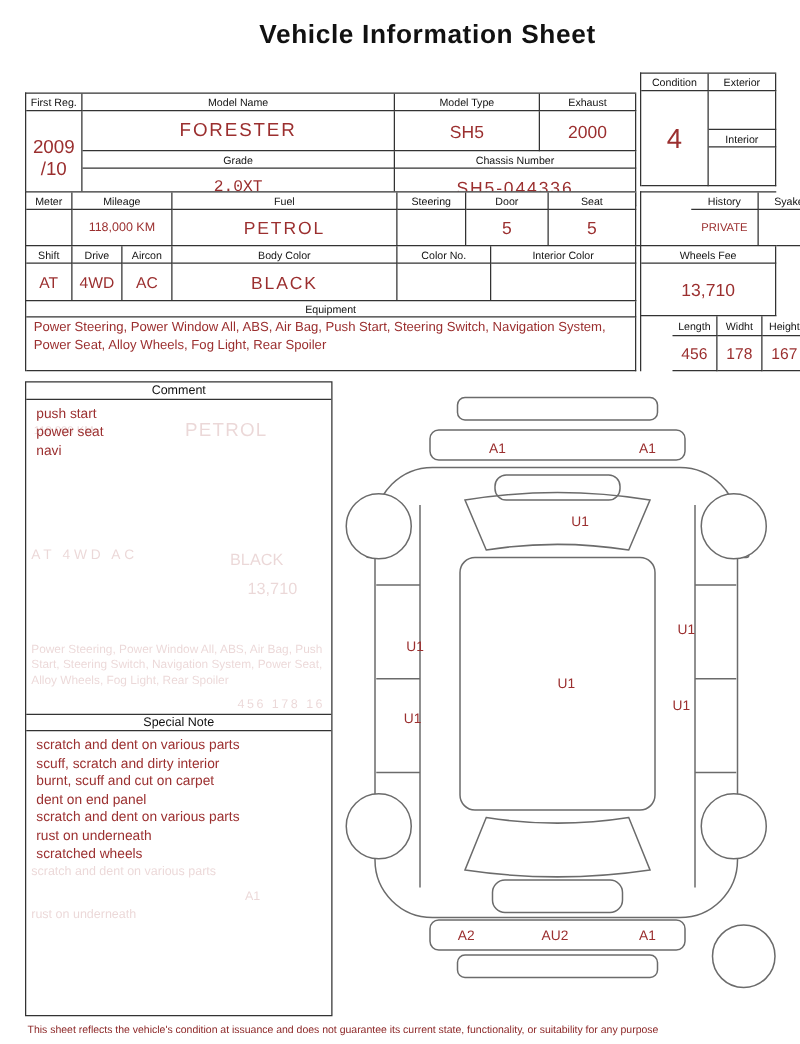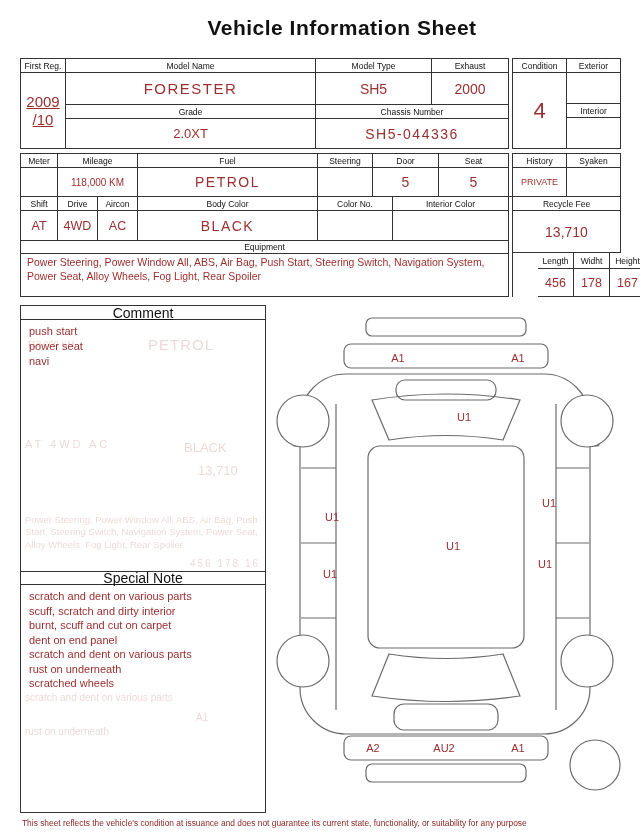--- a/index.html
+++ b/index.html
@@ -6,27 +6,27 @@
   * { margin:0; padding:0; box-sizing:border-box; }
   body { background:#fff; font-family:"Liberation Sans", sans-serif; }
   .sheet { position:relative; width:640px; height:835px; background:#fff; overflow:hidden; }
   .title { position:absolute; top:16px; left:0; width:100%; text-align:center;
            font-size:21px; font-weight:bold; color:var(--ink); letter-spacing:.5px;padding-left:44px; }
   .tbl { position:absolute; display:grid; border-top:1px solid var(--bd); border-left:1px solid var(--bd); background:#fff; }
   .tbl > div { border-right:1px solid var(--bd); border-bottom:1px solid var(--bd);
                display:flex; align-items:center; justify-content:center; overflow:hidden; }
   .lbl { font-size:8.5px; color:var(--ink); }
   .val { color:var(--mr); }
-  .f22{font-size:22px;} .f15{font-size:15px;} .f14{font-size:14px;} .f13{font-size:13px;}
+  .f22{font-size:22px;} .f15{font-size:15px;} .f14{font-size:14px;} .f13{font-size:13px;font-family:Liberation Mono, monospace;}
   .f12{font-size:12.5px;} .f10{font-size:10px;} .f9{font-size:9px;}
   .ls1{letter-spacing:1.5px;}
   .col{flex-direction:column; line-height:1.15;}
   .txt{display:block !important; text-align:left; padding:2px 6px; font-size:10.5px; line-height:1.3; color:var(--mr);}
   .panel { position:absolute; left:20px; top:305px; width:246px; height:508px; border:1px solid var(--bd); background:#fff; }
-  .panel-hdr { height:14px; border-bottom:1px solid var(--bd); display:flex; align-items:center; justify-content:center; font-size:14px; color:var(--ink);text-decoration:underline; }
+  .panel-hdr { height:14px; border-bottom:1px solid var(--bd); display:flex; align-items:center; justify-content:center; font-size:10px; color:var(--ink); }
   .panel-hdr.mid { border-top:1px solid var(--bd); }
   .comment-body { height:251px; padding:4px 8px; color:var(--mr); font-size:11px; line-height:1.35; }
   .note-body { padding:4px 8px; color:var(--mr); font-size:11px; line-height:1.32; }
   .diagram { position:absolute; left:268px; top:306px; width:364px; height:506px; }
   .diagram svg text { fill:var(--mr); font-size:11px; font-family:"Liberation Sans", sans-serif; text-anchor:middle; }
   .footer { position:absolute; left:22px; top:818px; width:606px; font-size:8.4px; color:#8c2626; }
   .ghost { position:absolute; color:#a04040; opacity:.2; white-space:nowrap; pointer-events:none; }
   .g0{left:148px;top:336px;font-size:15px;letter-spacing:1px;}
   .g1{left:27px;top:339px;font-size:9px;}
   .g2{left:25px;top:438px;font-size:11px;letter-spacing:3px;}
@@ -38,27 +38,27 @@
   .g8{left:25px;top:692px;font-size:10px;}
   .g9{left:25px;top:726px;font-size:10px;}
 </style>
 </head>
 <body>
 
 <div class="sheet">
 
   <div class="title">Vehicle Information Sheet</div>
 
-  <div class="tbl" style="left:20px; top:58px; width:489px; height:91px;
+  <div class="tbl" style="left:20px; top:74px; width:489px; height:91px;
               grid-template-columns:45px 250px 116px 77px; grid-template-rows:14px 32px 14px 30px;">
     <div class="lbl" style="grid-area:1/1/2/2;">First Reg.</div>
     <div class="lbl" style="grid-area:1/2/2/3;">Model Name</div>
     <div class="lbl" style="grid-area:1/3/2/4;">Model Type</div>
     <div class="lbl" style="grid-area:1/4/2/5;">Exhaust</div>
-    <div class="val col f15" style="grid-area:2/1/5/2;text-decoration:underline;">
+    <div class="val col f15" style="grid-area:2/1/5/2;">
       <span>2009</span>
       <span>/10</span>
     </div>
     <div class="val f15 ls1" style="grid-area:2/2/3/3;">FORESTER</div>
     <div class="val f14" style="grid-area:2/3/3/4;">SH5</div>
     <div class="val f14" style="grid-area:2/4/3/5;">2000</div>
     <div class="lbl" style="grid-area:3/2/4/3;">Grade</div>
     <div class="lbl" style="grid-area:3/3/4/5;">Chassis Number</div>
     <div class="val f13" style="grid-area:4/2/5/3;">2.0XT</div>
     <div class="val f14 ls1" style="grid-area:4/3/5/5;">SH5-044336</div>
@@ -84,21 +84,21 @@
     <div class="lbl">Seat</div>
     <div class="val f10"></div>
     <div class="val f10">118,000 KM</div>
     <div class="val f14 ls1">PETROL</div>
     <div class="val f10"></div>
     <div class="val f14">5</div>
     <div class="val f14">5</div>
   </div>
 
   <div class="tbl" style="left:512px; top:153px; width:109px; height:44px;
-              grid-template-columns:54px 54px; grid-template-rows:14px 29px;">
+              grid-template-columns:54px 54px; grid-template-rows:14px 29px;padding-left:40px;">
     <div class="lbl">History</div>
     <div class="lbl">Syaken</div>
     <div class="val f9">PRIVATE</div>
     <div class="val f9"></div>
   </div>
 
   <div class="tbl" style="left:20px; top:196px; width:576px; height:45px;
               grid-template-columns:37px 40px 40px 180px 75px 116px; grid-template-rows:14px 30px;">
     <div class="lbl">Shift</div>
     <div class="lbl">Drive</div>
@@ -109,21 +109,21 @@
     <div class="val f12">AT</div>
     <div class="val f12">4WD</div>
     <div class="val f12">AC</div>
     <div class="val f14 ls1">BLACK</div>
     <div class="val f10"></div>
     <div class="val f10"></div>
   </div>
 
   <div class="tbl" style="left:512px; top:196px; width:109px; height:57px;
               grid-template-columns:108px; grid-template-rows:14px 42px;">
-    <div class="lbl">Recycle Fee</div>
+    <div class="lbl">Wheels Fee</div>
     <div class="val f14">13,710</div>
   </div>
 
   <div class="tbl" style="left:20px; top:240px; width:489px; height:57px;
               grid-template-columns:488px; grid-template-rows:13px 43px;">
     <div class="lbl">Equipment</div>
     <div class="txt">Power Steering, Power Window  All, ABS, Air Bag, Push Start, Steering Switch, Navigation System, Power Seat, Alloy Wheels, Fog Light, Rear Spoiler</div>
   </div>
 
   <div class="tbl" style="left:512px; top:252px; width:109px; height:45px;

